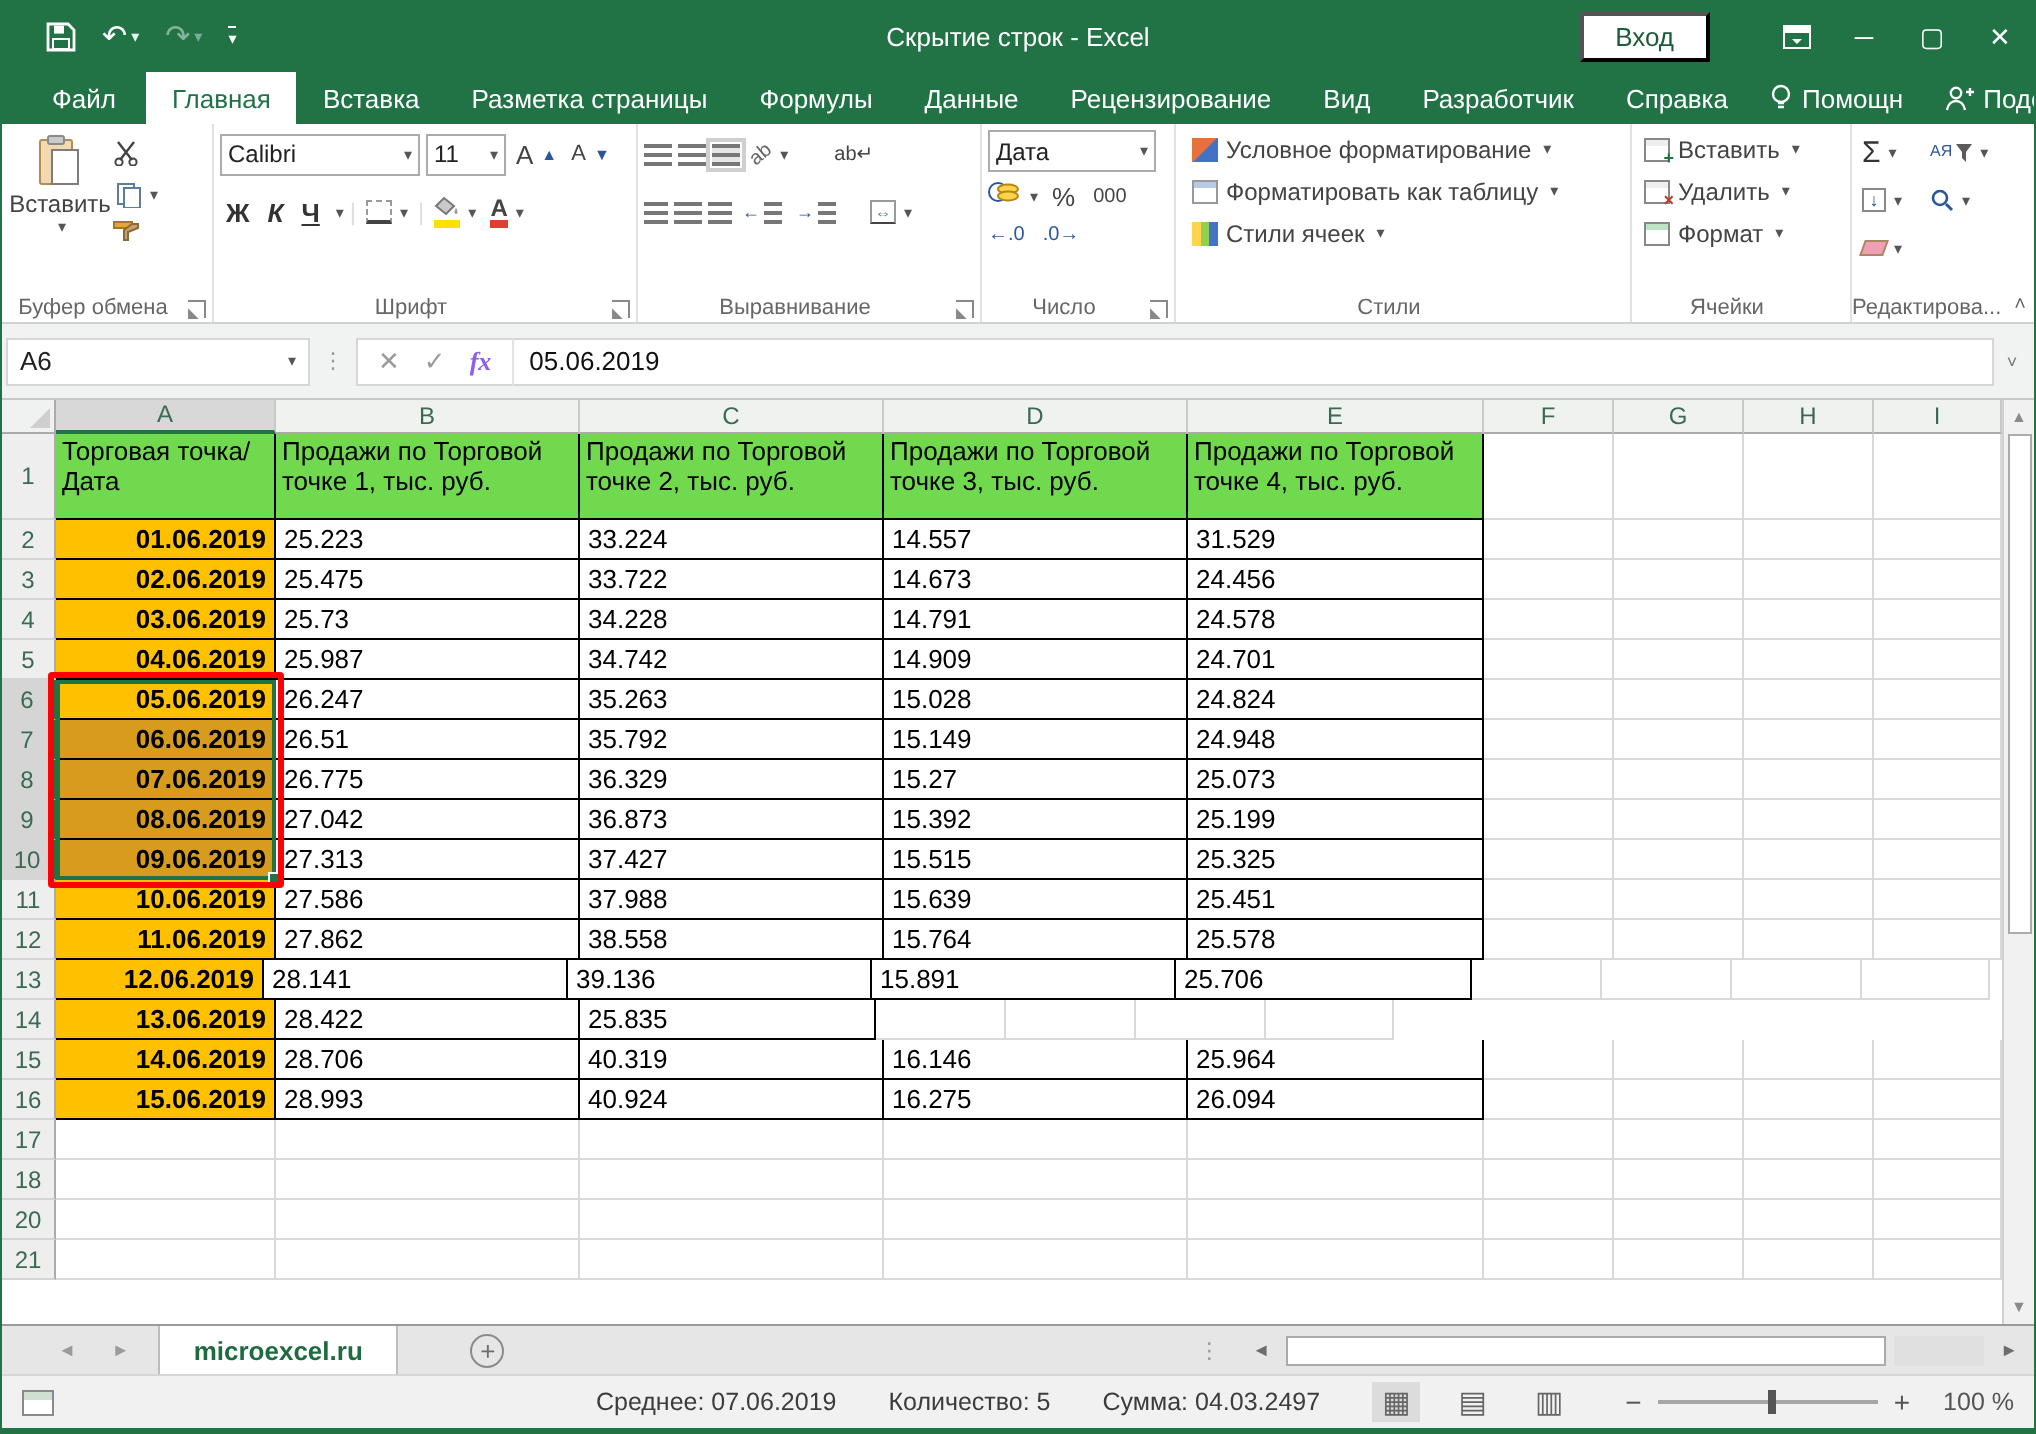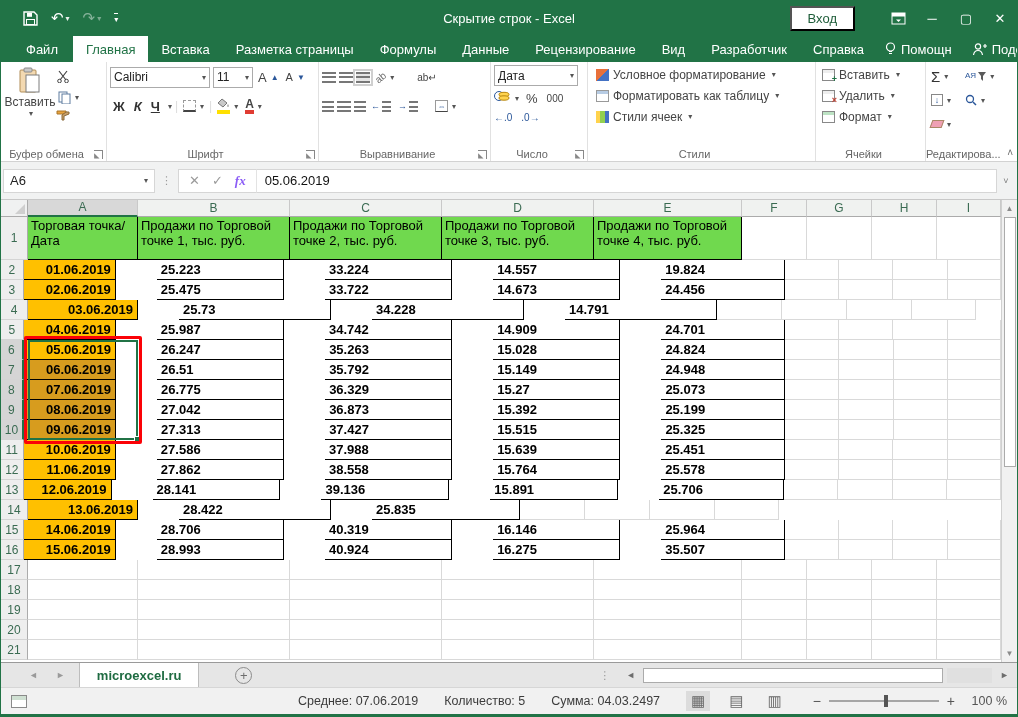--- a/index.html
+++ b/index.html
@@ -75,21 +75,21 @@
   .colh { background:#f0f2f0; border-right:1px solid #c9c9c9; border-bottom:1px solid #ababab; color:#3a6b52; font-size:12px; text-align:center; line-height:16px; height:17px; cursor:pointer; }
   .colh.sel { background:#d8d8d8; border-bottom:2px solid #217346; line-height:15px; }
   .rowh { width:27px; background:#eeeeee; border-right:1px solid #ababab; border-bottom:1px solid #d4d4d4; color:#3a6b52; font-size:12px; display:flex; align-items:center; justify-content:center; cursor:pointer; }
   .rowh.sel { background:#d5d5d5; border-right:2px solid #217346; }
   .c { font-size:13px; color:#000; display:flex; align-items:center; overflow:hidden; }
   .tc { border-right:1px solid #000; border-bottom:1px solid #000; }
   .ec { border-right:1px solid #d9d9d9; border-bottom:1px solid #d9d9d9; }
   .g1 { background:#70d94e; padding:1px 3px; line-height:15px; font-size:13px; align-items:flex-start; }
   .date { background:#ffc000; justify-content:flex-end; padding-right:4px; font-weight:bold; }
   .date.dk { background:#d79c1e; }
-  .val { justify-content:flex-start; padding-left:4px; font-weight:bold;margin-left:41px; }
+  .val { justify-content:flex-start; padding-left:4px; font-weight:normal; }
   .selbox { position:absolute; border:2px solid #217346; pointer-events:none; }
   .selbox .handle { position:absolute; right:-4px; bottom:-4px; width:6px; height:6px; background:#217346; border:1px solid #fff; }
   .redbox { position:absolute; border:3px solid #fb0207; border-radius:2px; pointer-events:none; }
   .vscroll { width:18px; background:#f1f1f1; border-left:1px solid #d0d0d0; display:flex; flex-direction:column; align-items:center; }
   .varr { height:17px; display:flex; align-items:center; justify-content:center; color:#8a8a8a; font-size:8px; width:100%; cursor:pointer; }
   .vthumb { width:12px; height:250px; background:#fff; border:1px solid #ababab; cursor:grab; }
 
   
   .sheetbar { height:25px; background:#e6e6e6; border-top:1px solid #9a9a9a; display:flex; align-items:stretch; font-size:13px; color:#444; }
   .snav { display:flex; align-items:center; gap:18px; padding:0 14px 0 28px; color:#9a9a9a; font-size:9px; }
@@ -443,21 +443,21 @@
         <div class="c ec" style="width: 65px; height: 43px;"></div>
         <div class="c ec" style="width: 65px; height: 43px;"></div>
         <div class="c ec" style="width: 64px; height: 43px;"></div>
       </div>
       <div class="grow" style="height: 20px;">
         <div class="rowh" style="width: 27px; height: 20px;">2</div>
         <div class="c tc date" style="width: 110px; height: 20px;">01.06.2019</div>
         <div class="c tc val" style="width: 152px; height: 20px;">25.223</div>
         <div class="c tc val" style="width: 152px; height: 20px;">33.224</div>
         <div class="c tc val" style="width: 152px; height: 20px;">14.557</div>
-        <div class="c tc val" style="width: 148px; height: 20px;">19.824</div>
+        <div class="c tc val" style="width: 148px; height: 20px;">31.529</div>
         <div class="c ec" style="width: 65px; height: 20px;"></div>
         <div class="c ec" style="width: 65px; height: 20px;"></div>
         <div class="c ec" style="width: 65px; height: 20px;"></div>
         <div class="c ec" style="width: 64px; height: 20px;"></div>
       </div>
       <div class="grow" style="height: 20px;">
         <div class="rowh" style="width: 27px; height: 20px;">3</div>
         <div class="c tc date" style="width: 110px; height: 20px;">02.06.2019</div>
         <div class="c tc val" style="width: 152px; height: 20px;">25.475</div>
         <div class="c tc val" style="width: 152px; height: 20px;">33.722</div>
@@ -467,20 +467,21 @@
         <div class="c ec" style="width: 65px; height: 20px;"></div>
         <div class="c ec" style="width: 65px; height: 20px;"></div>
         <div class="c ec" style="width: 64px; height: 20px;"></div>
       </div>
       <div class="grow" style="height: 20px;">
         <div class="rowh" style="width: 27px; height: 20px;">4</div>
         <div class="c tc date" style="width: 110px; height: 20px;">03.06.2019</div>
         <div class="c tc val" style="width: 152px; height: 20px;">25.73</div>
         <div class="c tc val" style="width: 152px; height: 20px;">34.228</div>
         <div class="c tc val" style="width: 152px; height: 20px;">14.791</div>
+        <div class="c tc val" style="width: 148px; height: 20px;">24.578</div>
         <div class="c ec" style="width: 65px; height: 20px;"></div>
         <div class="c ec" style="width: 65px; height: 20px;"></div>
         <div class="c ec" style="width: 65px; height: 20px;"></div>
         <div class="c ec" style="width: 64px; height: 20px;"></div>
       </div>
       <div class="grow" style="height: 20px;">
         <div class="rowh" style="width: 27px; height: 20px;">5</div>
         <div class="c tc date" style="width: 110px; height: 20px;">04.06.2019</div>
         <div class="c tc val" style="width: 152px; height: 20px;">25.987</div>
         <div class="c tc val" style="width: 152px; height: 20px;">34.742</div>
@@ -608,52 +609,40 @@
         <div class="c ec" style="width: 65px; height: 20px;"></div>
         <div class="c ec" style="width: 65px; height: 20px;"></div>
         <div class="c ec" style="width: 64px; height: 20px;"></div>
       </div>
       <div class="grow" style="height: 20px;">
         <div class="rowh" style="width: 27px; height: 20px;">16</div>
         <div class="c tc date" style="width: 110px; height: 20px;">15.06.2019</div>
         <div class="c tc val" style="width: 152px; height: 20px;">28.993</div>
         <div class="c tc val" style="width: 152px; height: 20px;">40.924</div>
         <div class="c tc val" style="width: 152px; height: 20px;">16.275</div>
-        <div class="c tc val" style="width: 148px; height: 20px;">35.507</div>
+        <div class="c tc val" style="width: 148px; height: 20px;">26.094</div>
         <div class="c ec" style="width: 65px; height: 20px;"></div>
         <div class="c ec" style="width: 65px; height: 20px;"></div>
         <div class="c ec" style="width: 65px; height: 20px;"></div>
         <div class="c ec" style="width: 64px; height: 20px;"></div>
       </div>
       <div class="grow" style="height: 20px;">
         <div class="rowh" style="width: 27px; height: 20px;">17</div>
         <div class="c ec" style="width: 110px; height: 20px;"></div>
         <div class="c ec" style="width: 152px; height: 20px;"></div>
         <div class="c ec" style="width: 152px; height: 20px;"></div>
         <div class="c ec" style="width: 152px; height: 20px;"></div>
         <div class="c ec" style="width: 148px; height: 20px;"></div>
         <div class="c ec" style="width: 65px; height: 20px;"></div>
         <div class="c ec" style="width: 65px; height: 20px;"></div>
         <div class="c ec" style="width: 65px; height: 20px;"></div>
         <div class="c ec" style="width: 64px; height: 20px;"></div>
       </div>
       <div class="grow" style="height: 20px;">
         <div class="rowh" style="width: 27px; height: 20px;">18</div>
-        <div class="c ec" style="width: 110px; height: 20px;"></div>
-        <div class="c ec" style="width: 152px; height: 20px;"></div>
-        <div class="c ec" style="width: 152px; height: 20px;"></div>
-        <div class="c ec" style="width: 152px; height: 20px;"></div>
-        <div class="c ec" style="width: 148px; height: 20px;"></div>
-        <div class="c ec" style="width: 65px; height: 20px;"></div>
-        <div class="c ec" style="width: 65px; height: 20px;"></div>
-        <div class="c ec" style="width: 65px; height: 20px;"></div>
-        <div class="c ec" style="width: 64px; height: 20px;"></div>
-      </div>
-      <div class="grow" style="height: 20px;">
-        <div class="rowh" style="width: 27px; height: 20px;">19</div>
         <div class="c ec" style="width: 110px; height: 20px;"></div>
         <div class="c ec" style="width: 152px; height: 20px;"></div>
         <div class="c ec" style="width: 152px; height: 20px;"></div>
         <div class="c ec" style="width: 152px; height: 20px;"></div>
         <div class="c ec" style="width: 148px; height: 20px;"></div>
         <div class="c ec" style="width: 65px; height: 20px;"></div>
         <div class="c ec" style="width: 65px; height: 20px;"></div>
         <div class="c ec" style="width: 65px; height: 20px;"></div>
         <div class="c ec" style="width: 64px; height: 20px;"></div>
       </div>

